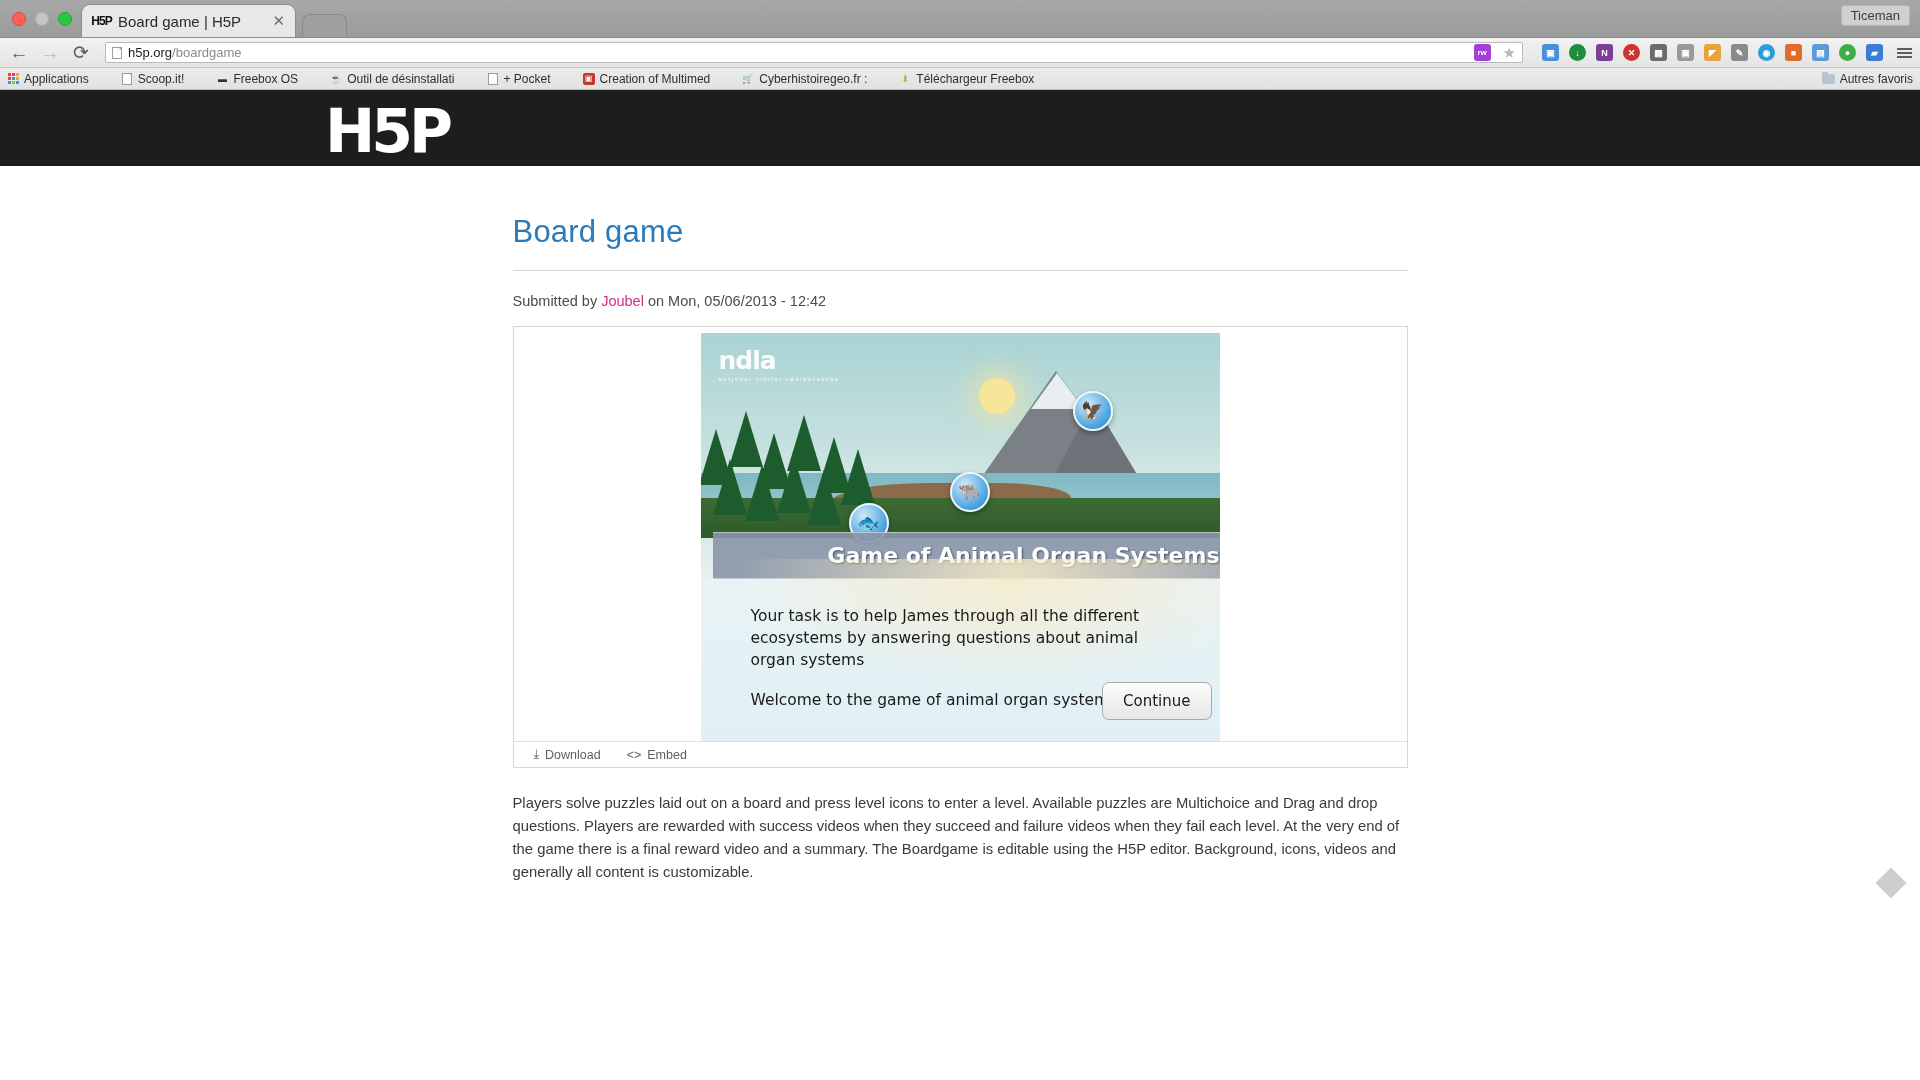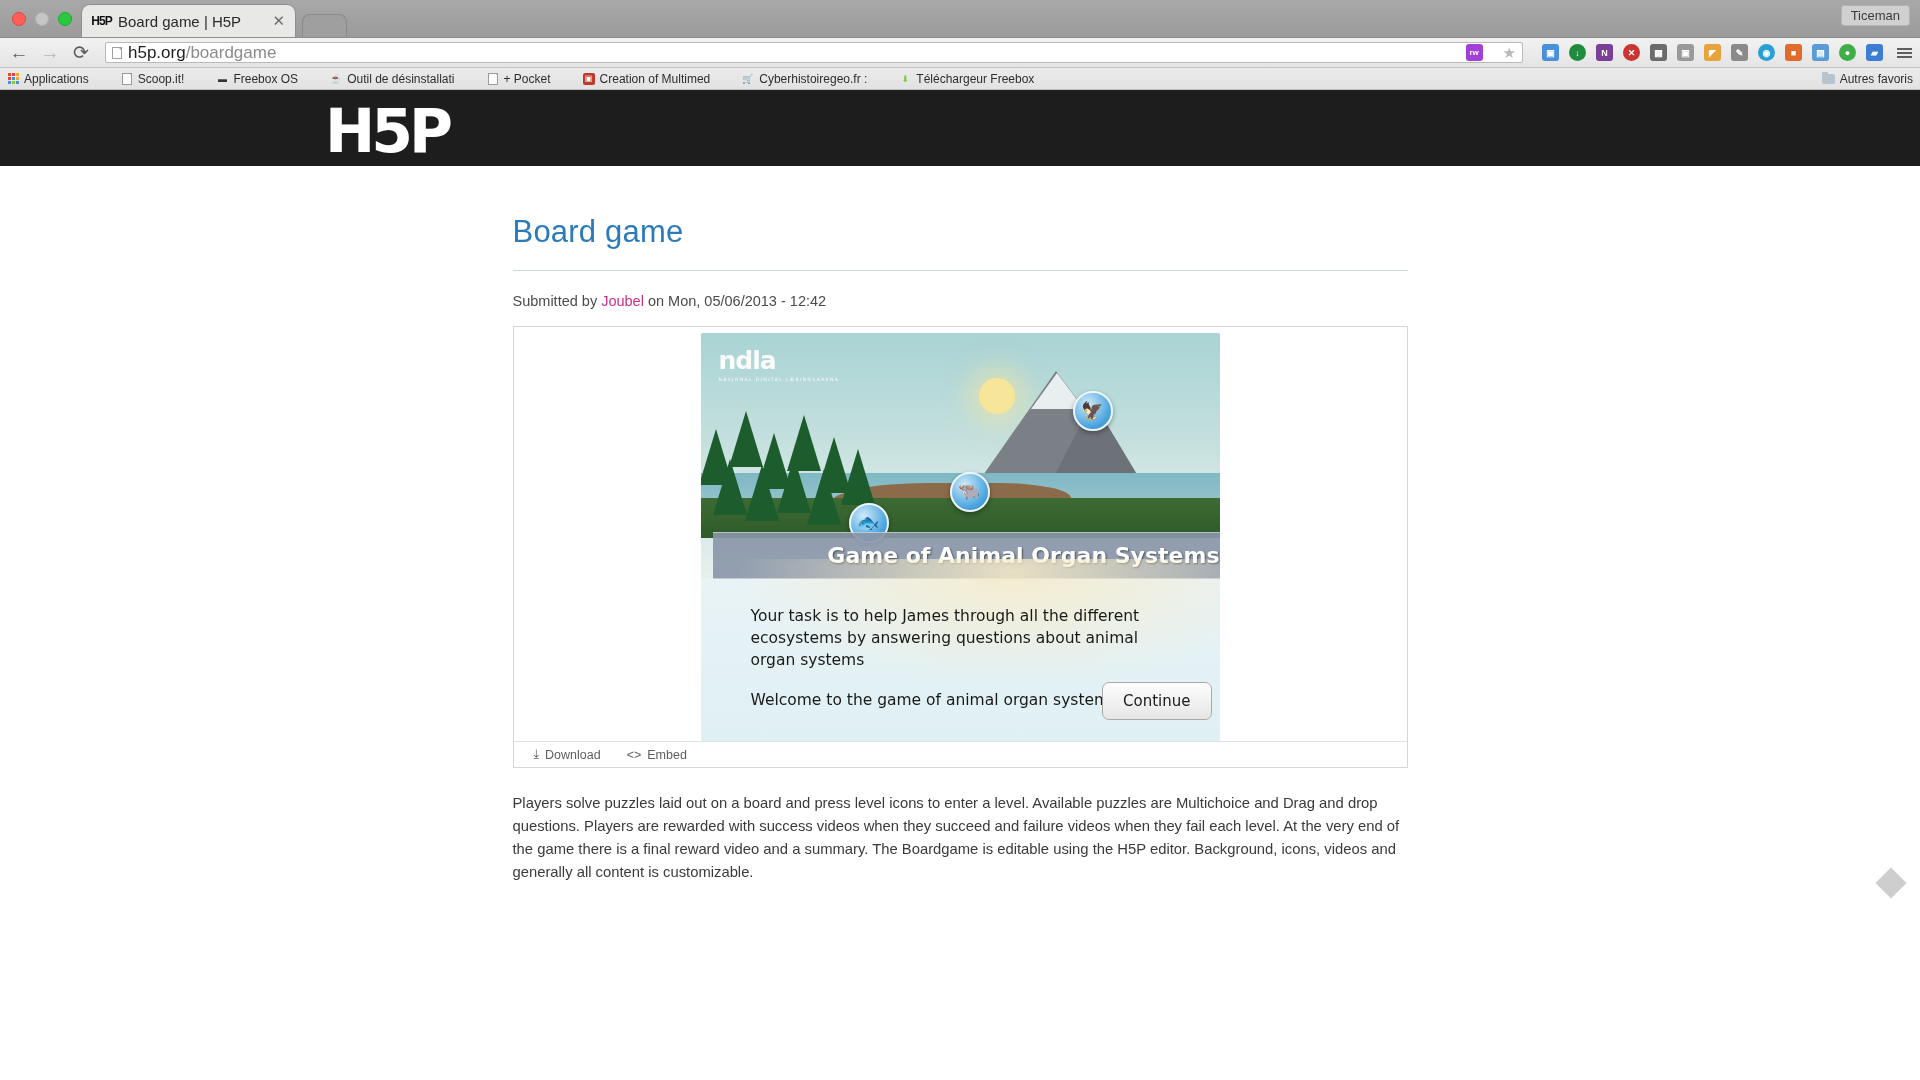--- a/index.html
+++ b/index.html
@@ -85,23 +85,23 @@
   }
   .page-icon {
     width: 10px; height: 12px; border: 1px solid #a0a0a0; background: #fff;
     position: relative; flex: none;
   }
   .page-icon::after {
     content: ""; position: absolute; right: -1px; top: -1px;
     border-width: 0 4px 4px 0; border-style: solid;
     border-color: transparent #a0a0a0 transparent transparent;
   }
-  .url { font-size: 17px; color: #8b8b8b; white-space: nowrap; }
+  .url { font-size: 13px; color: #8b8b8b; white-space: nowrap; }
   .url b { color: #1d1d1d; font-weight: normal; }
-  .omni-right { margin-left: auto; display: flex; align-items: center; gap: 20px; justify-content: flex-end; }
+  .omni-right { margin-left: auto; display: flex; align-items: center; gap: 12px; justify-content: flex-end; }
   .puzzle-ext {
     width: 17px; height: 17px; background: #a23fd6; border-radius: 3px;
     color: #fff; font-size: 8px; font-weight: bold;
     display: flex; align-items: center; justify-content: center;
   }
   .star { color: #b9b9b9; font-size: 15px; }
   .ext-icons { display: flex; align-items: center; gap: 10px; padding-left: 6px; }
   .ext {
     width: 17px; height: 17px; border-radius: 3px;
     display: flex; align-items: center; justify-content: center;

